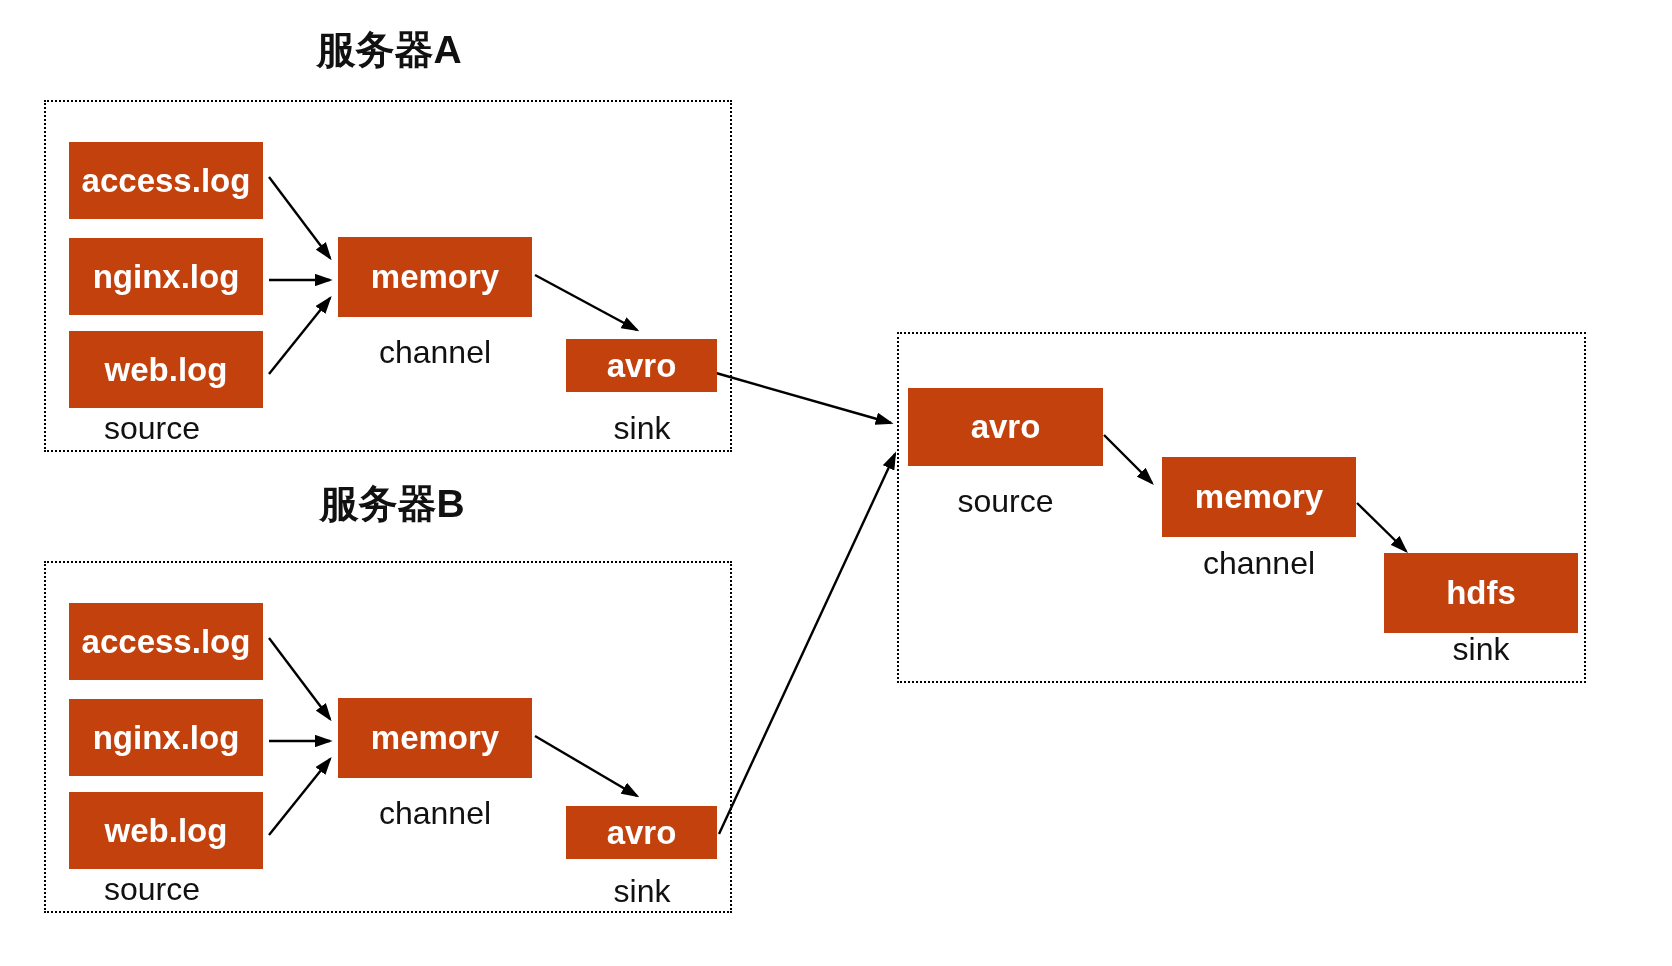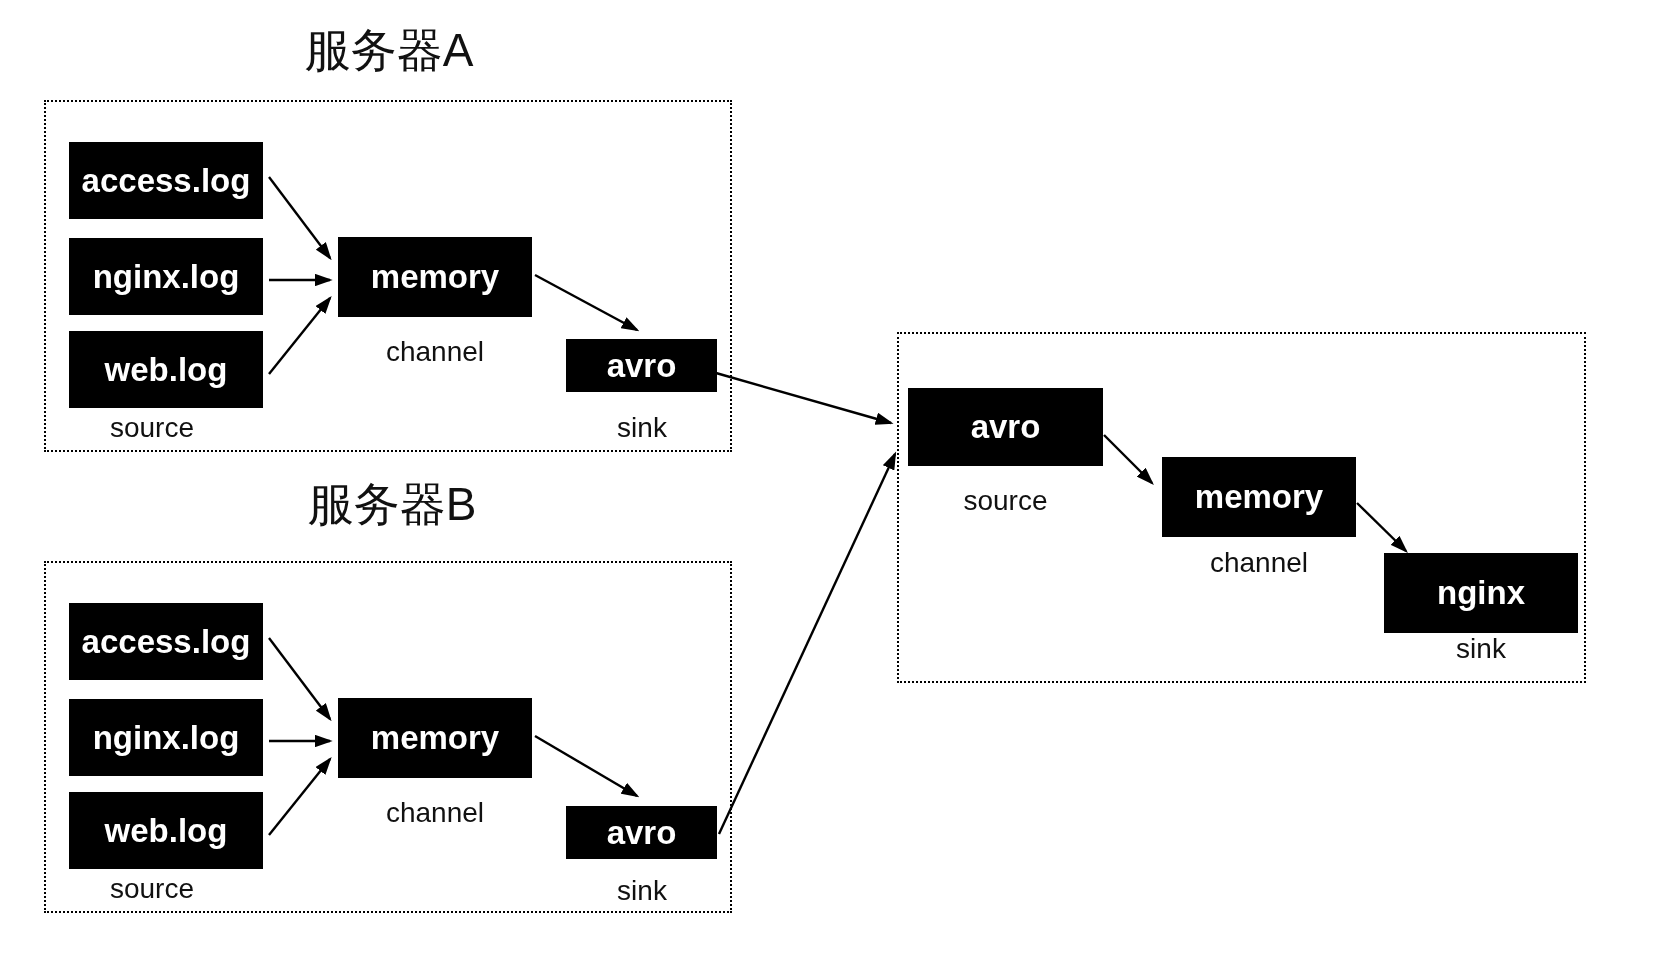--- a/index.html
+++ b/index.html
@@ -4,29 +4,29 @@
 <title>Diagram</title>
 <style>
   html,body{margin:0;padding:0;background:#ffffff;}
   .canvas{
     position:relative;width:1672px;height:966px;background:#ffffff;overflow:hidden;
     font-family:"Liberation Sans",sans-serif;
   }
   .arrow-layer{position:absolute;left:0;top:0;width:1672px;height:966px;pointer-events:none;}
   .gbox{position:absolute;border:2px dotted #000;box-sizing:border-box;background:transparent;}
   .gtitle{
-    position:absolute;color:#111;font-size:46px;font-weight:400;
+    position:absolute;color:#111;font-size:39px;font-weight:700;
     text-align:center;height:56px;line-height:56px;white-space:nowrap;
   }
   .node{
-    position:absolute;background:#000000;color:#ffffff;font-weight:700;font-size:33px;
+    position:absolute;background:#c2410c;color:#ffffff;font-weight:700;font-size:33px;
     display:flex;align-items:center;justify-content:center;white-space:nowrap;
   }
   .glabel{
-    position:absolute;color:#111;font-size:28px;font-weight:400;
+    position:absolute;color:#111;font-size:32px;font-weight:400;
     text-align:center;height:30px;line-height:30px;white-space:nowrap;
   }
 </style>
 </head>
 <body>
 
 <div class="canvas">
 
   <svg class="arrow-layer" viewBox="0 0 1672 966" xmlns="http://www.w3.org/2000/svg">
     <defs>
@@ -79,16 +79,16 @@
   <div class="glabel" style="left:545px;top:876px;width:194px;">sink</div>
 
   <div class="gbox" style="left:897px;top:332px;width:689px;height:351px;"></div>
 
   <div class="node" style="left:908px;top:388px;width:195px;height:78px;">avro</div>
   <div class="glabel" style="left:908px;top:486px;width:195px;">source</div>
 
   <div class="node" style="left:1162px;top:457px;width:194px;height:80px;">memory</div>
   <div class="glabel" style="left:1162px;top:548px;width:194px;">channel</div>
 
-  <div class="node" style="left:1384px;top:553px;width:194px;height:80px;">nginx</div>
+  <div class="node" style="left:1384px;top:553px;width:194px;height:80px;">hdfs</div>
   <div class="glabel" style="left:1384px;top:634px;width:194px;">sink</div>
 
 </div>
 
 </body></html>

